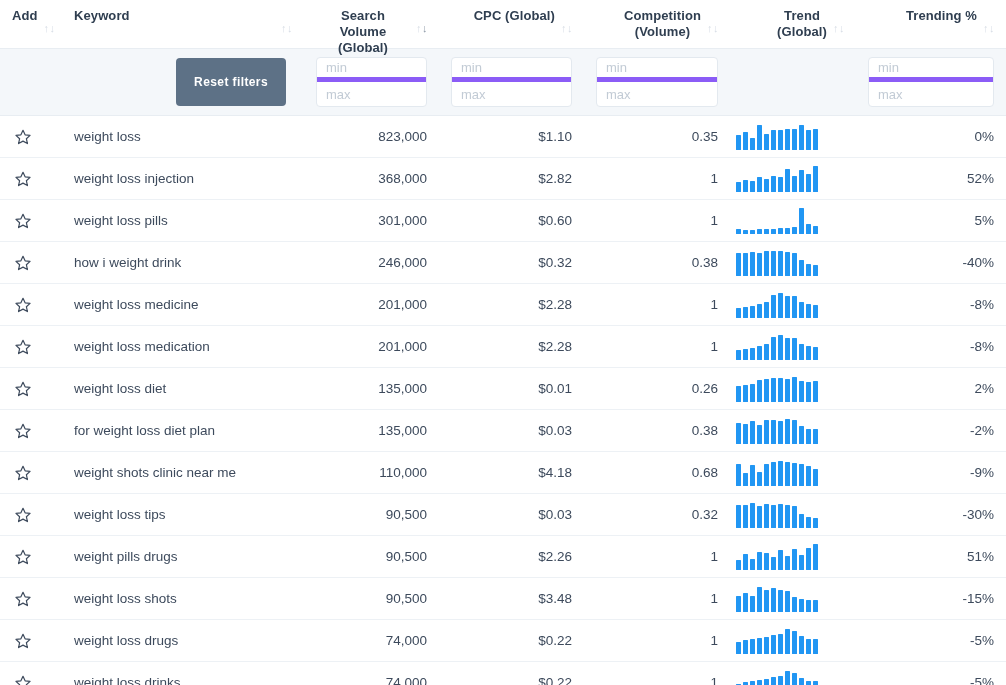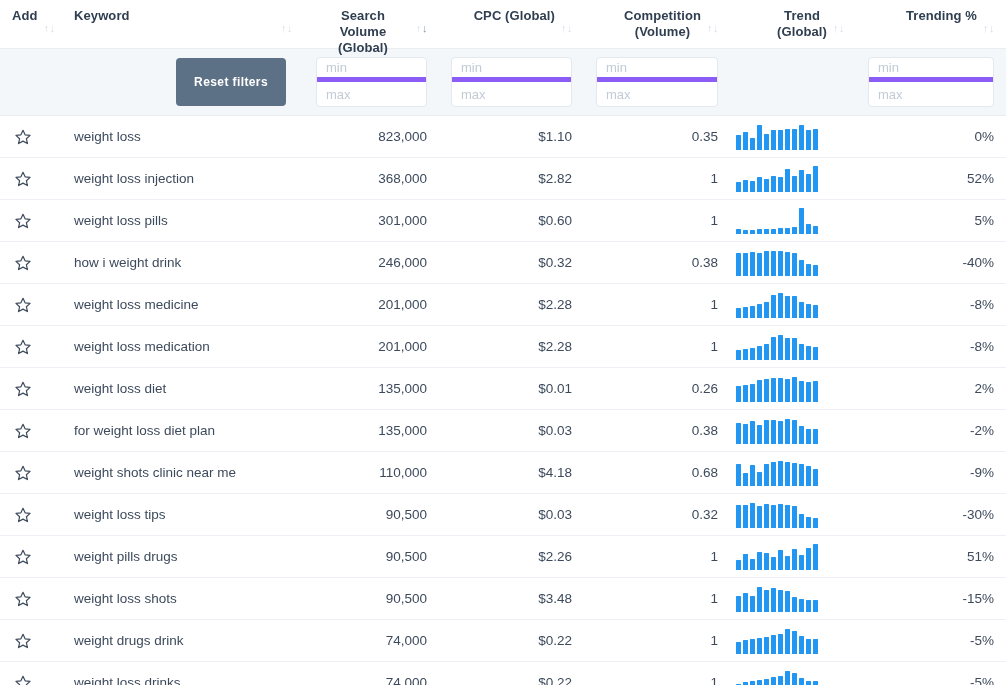--- a/index.html
+++ b/index.html
@@ -625,21 +625,21 @@
               <i style="height:12px"></i>
               <i style="height:12px"></i>
             </span>
           </td>
           <td>-15%</td>
         </tr>
         <tr>
           <td class="add-cell"><span class="star"><svg viewBox="0 0 24 24" width="18" height="18" fill="none" stroke="#3d4a5c" stroke-width="1.6" stroke-linejoin="round">
                 <polygon points="12,3 14.8,9.1 21.4,9.8 16.5,14.3 17.9,20.8 12,17.5 6.1,20.8 7.5,14.3 2.6,9.8 9.2,9.1"></polygon>
               </svg></span></td>
-          <td class="kw-cell">weight drugs drink</td>
+          <td class="kw-cell">weight loss drugs</td>
           <td>74,000</td>
           <td>$0.22</td>
           <td>1</td>
           <td class="trend-cell">
             <span class="spark">
               <i style="height:12px"></i>
               <i style="height:14px"></i>
               <i style="height:15px"></i>
               <i style="height:16px"></i>
               <i style="height:17px"></i>

